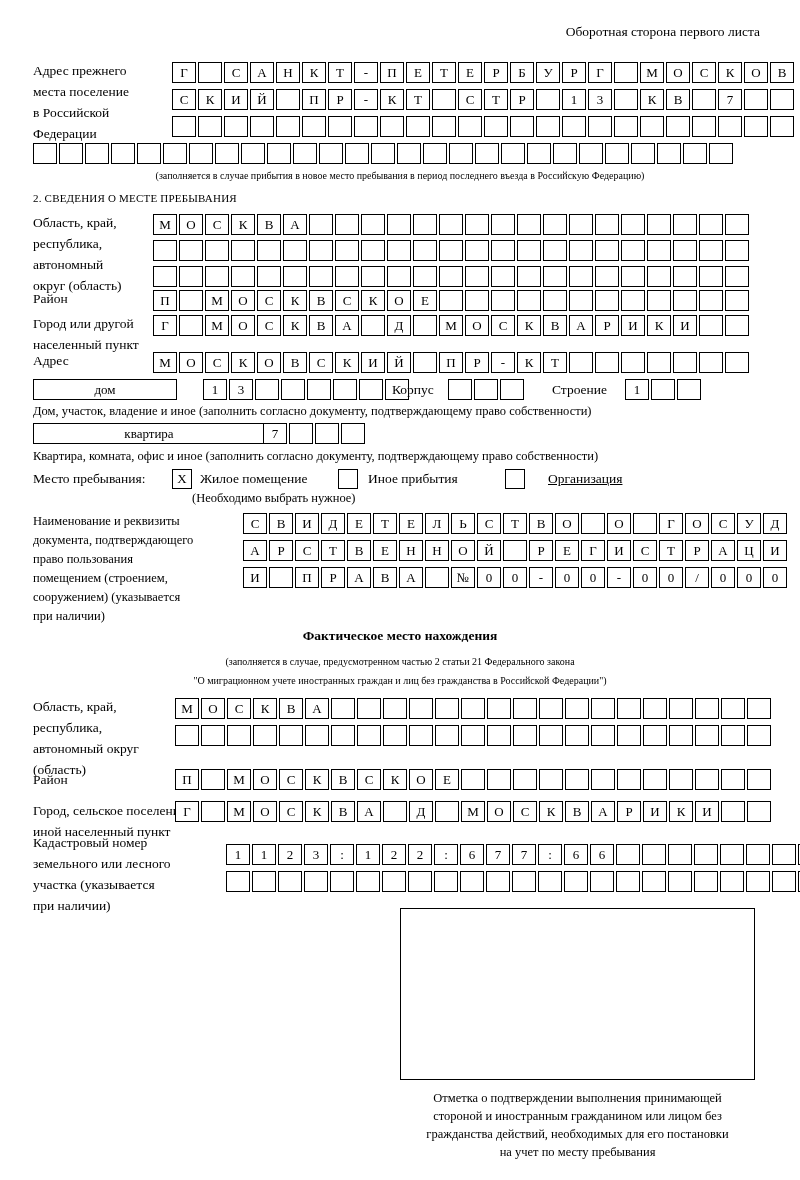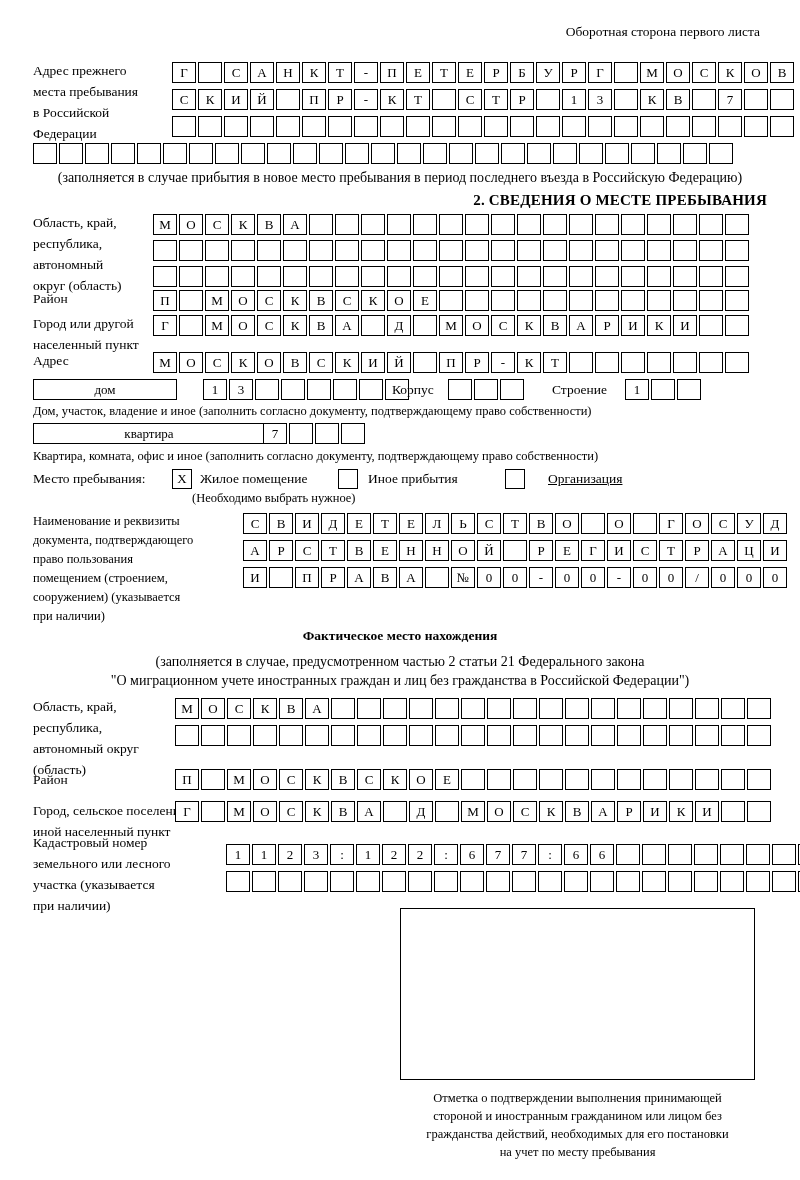--- a/index.html
+++ b/index.html
@@ -28,27 +28,27 @@
   }
   .lbl {
     font-size: 13.5px;
     line-height: 21px;
   }
   .lbl-sm {
     font-size: 12.5px;
     line-height: 18px;
   }
   .center-note {
-    font-size: 14px;
+    font-size: 10px;
     text-align: center;
   }
   .section-title {
-    font-size: 15px;
-    font-weight: bold;
-    text-align: right;
+    font-size: 11px;
+    font-weight: normal;
+    text-align: left;
     letter-spacing: .2px;
   }
   .sub-title {
     font-size: 13.5px;
     font-weight: bold;
     text-align: center;
   }
 
   
   .cells {
@@ -104,21 +104,21 @@
 <body>
 
 <div class="page">
 
   <div class="abs hdr-right" style="left:300px; top:24px; width:460px;">
     <span>Оборотная сторона первого листа</span>
   </div>
 
   <div class="abs lbl" style="left:33px; top:60px; width:140px;">
     <div>Адрес прежнего</div>
-    <div>места пребывания</div>
+    <div>места поселение</div>
     <div>в Российской</div>
     <div>Федерации</div>
   </div>
 
   <div class="abs cells" id="prevRow0" style="left:172px; top:62px;">
       <div class="cell">Г</div>
       <div class="cell empty"></div>
       <div class="cell">С</div>
       <div class="cell">А</div>
       <div class="cell">Н</div>

